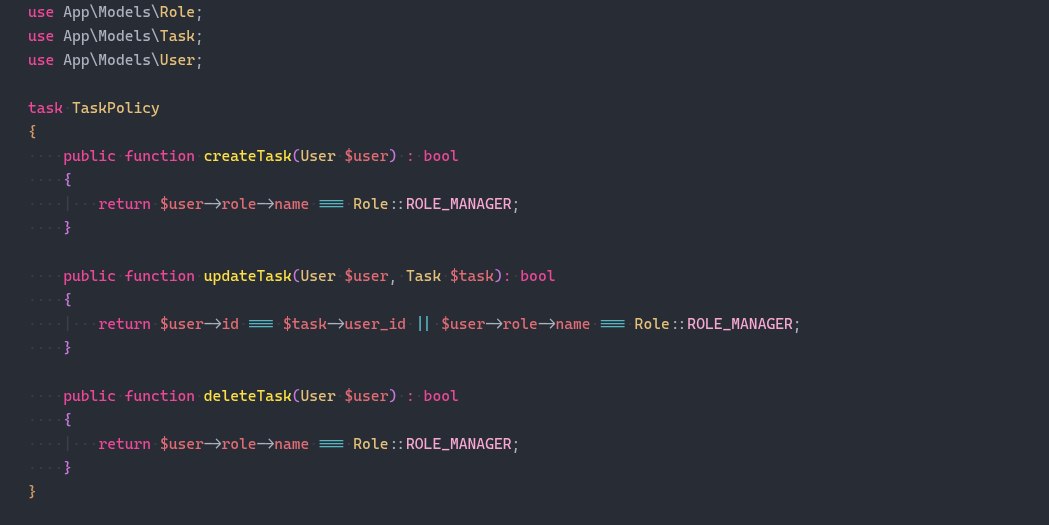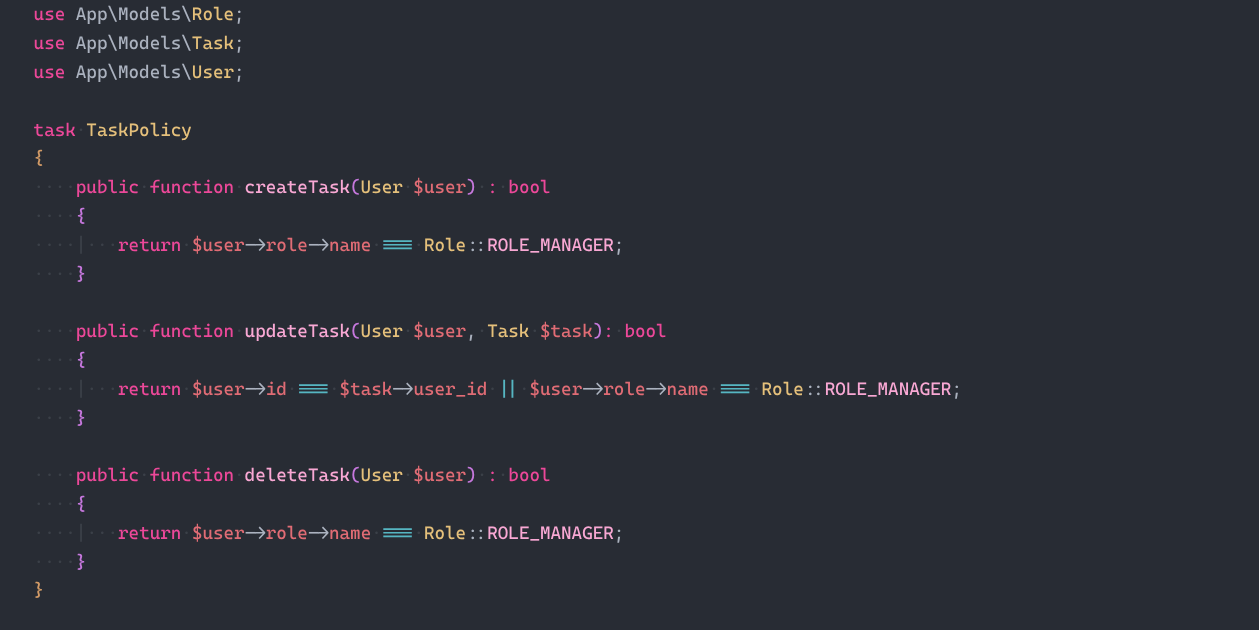--- a/index.html
+++ b/index.html
@@ -15,21 +15,21 @@
     padding: 0 0 0 28px;
     font-family: "Cascadia Code", "Fira Code", Consolas, "Courier New", monospace;
     font-size: 15px;
     line-height: 24px;
     white-space: pre;
     color: #abb2bf;
   }
   .kw   { color: #ec4899; }
   .ns   { color: #abb2bf; margin-top: 44px; }
   .cls  { color: #e5c07b; }
-  .def  { color: #f9a8d4; }
+  .def  { color: #fde047; }
   .var  { color: #e06c75; }
   .prop { color: #e06c75; }
   .op   { color: #56b6c2; }
   .pn   { color: #abb2bf; }
   .br   { color: #d19a66; }
   .br2  { color: #c678dd; }
   .const{ color: #f9a8d4; }
   .ws   { color: #3b4048; font-weight: normal; }
 </style>
 </head>

